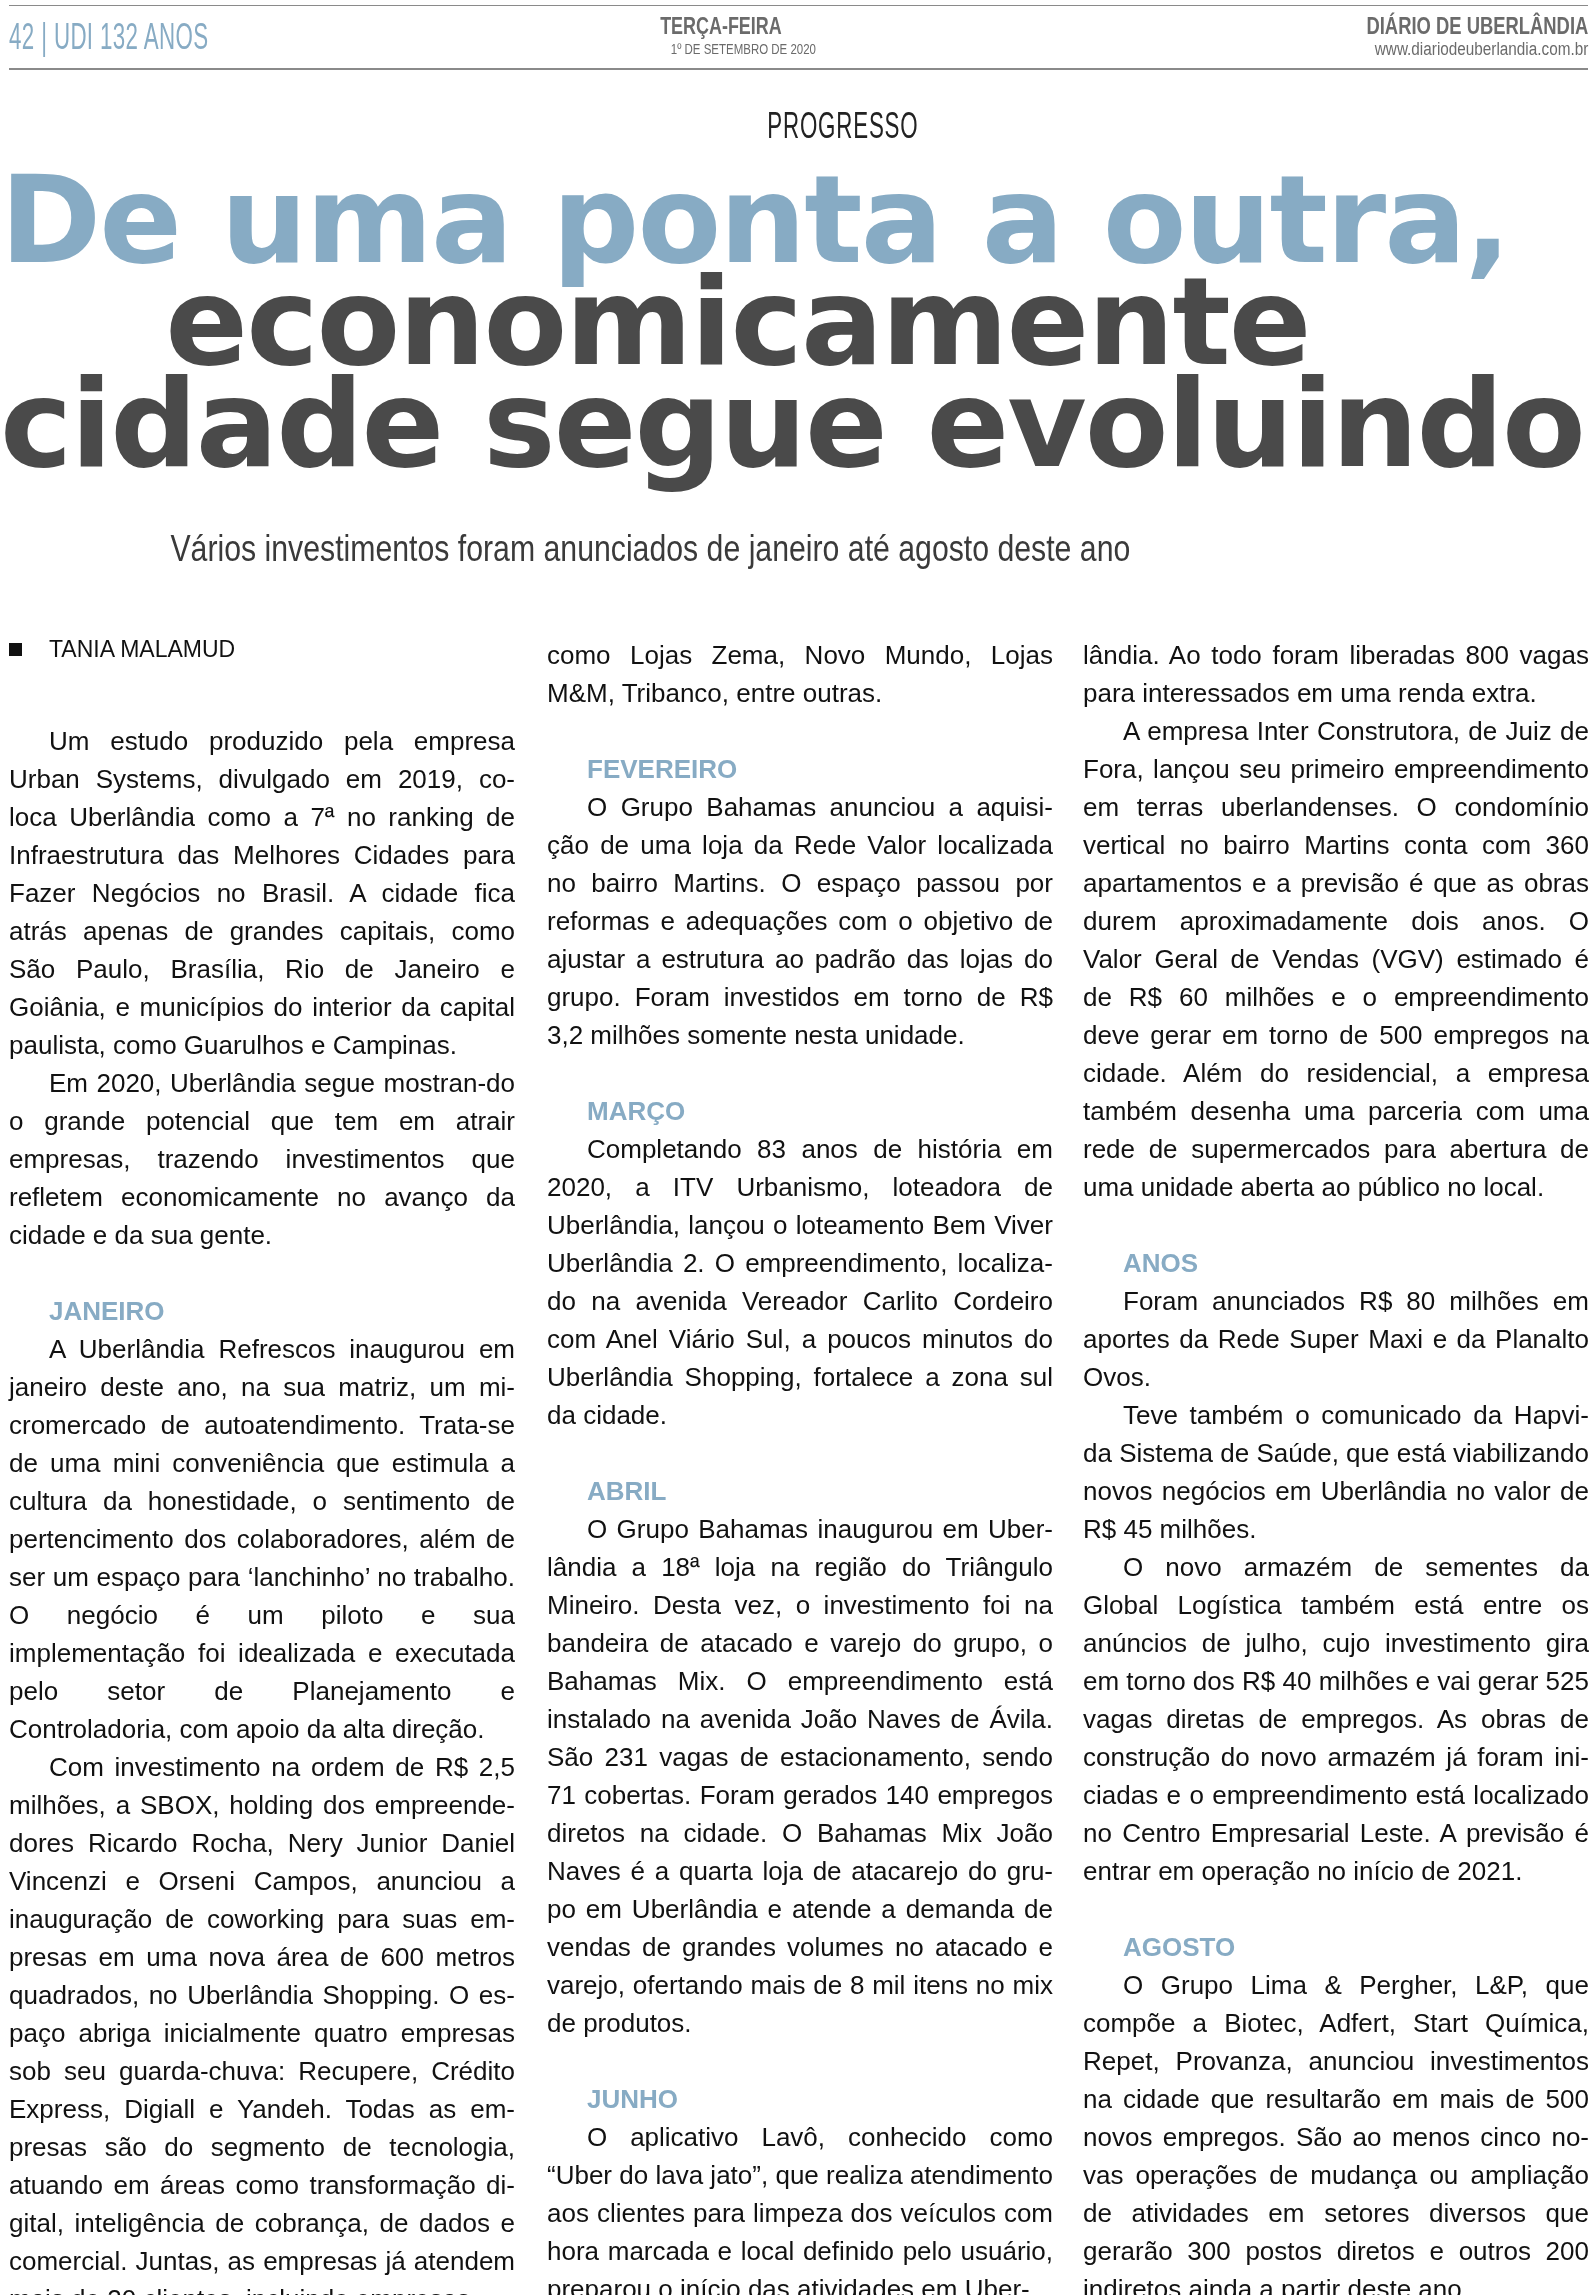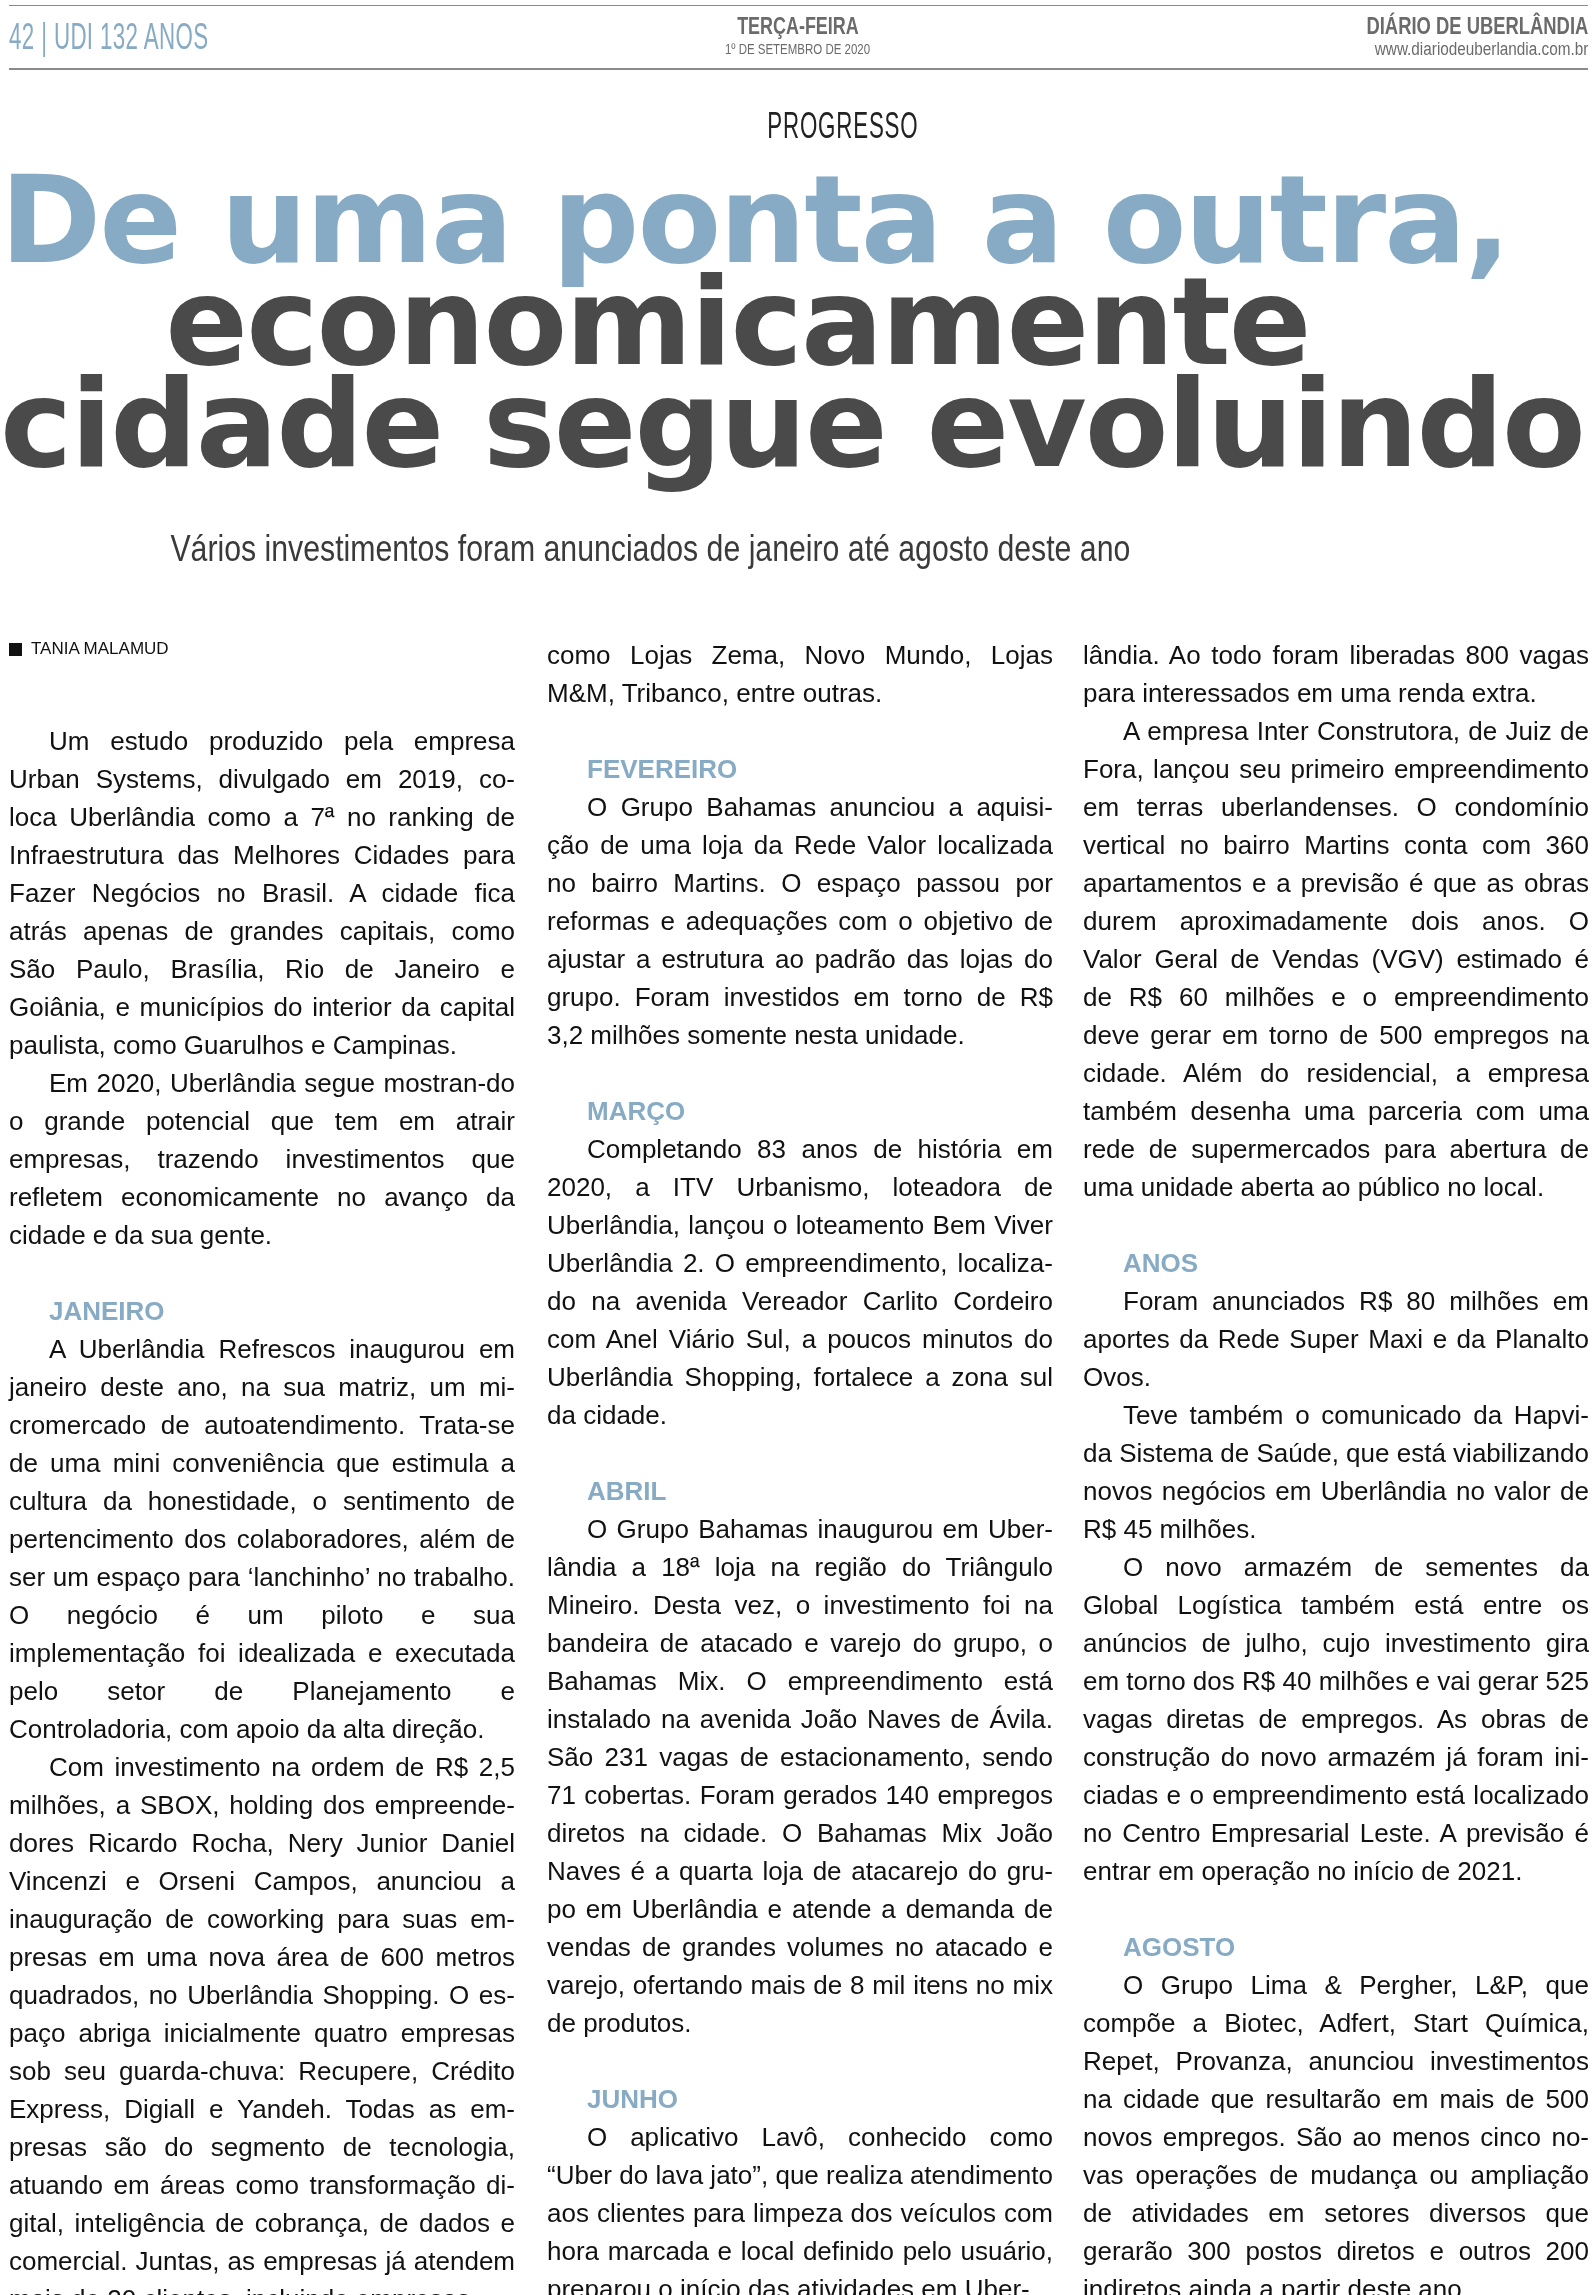--- a/index.html
+++ b/index.html
@@ -10,21 +10,21 @@
   .rule { position: absolute; left: 9px; width: 1579px; height: 1.9px; background: #8a8a8a; }
   .rule.top { top: 4.5px; }
   .rule.bottom { top: 68px; }
   .section-label {
     position: absolute; left: 9px; top: 14px;
     font-family: "Liberation Sans", sans-serif; font-weight: 400;
     font-size: 36px; line-height: 45px; color: #87abc4;
     transform: scaleX(0.62); transform-origin: left center; letter-spacing: 0.6px;
     white-space: nowrap;
   }
-  .date-block { position: absolute; left: 643px; top: 13px; width: 309px; text-align: center; }
+  .date-block { position: absolute; left: 643px; top: 13px; width: 309px; }
   .weekday {
     font-family: "Liberation Sans", sans-serif; font-weight: 700; font-size: 23px; line-height: 27px;
     color: #6b6b6b; display: inline-block; transform: scaleX(0.78); transform-origin: center;
   }
   .fulldate {
     font-family: "Liberation Sans", sans-serif; font-size: 14px; line-height: 16.7px; color: #6b6b6b;
     display: block; transform: scaleX(0.82); transform-origin: center; margin-top: 1.3px;
   }
   .brand-block { position: absolute; right: 9px; top: 13px; text-align: right; }
   .brand {
@@ -61,22 +61,22 @@
   
   .col {
     position: absolute; top: 636px; width: 506px;
     font-family: "Liberation Sans", sans-serif; font-size: 26px; line-height: 38px; color: #111;
     text-align: justify; hyphens: manual;
   }
   .col.c1 { left: 9px; }
   .col.c2 { left: 547px; top: 636px; }
   .col.c3 { left: 1083px; top: 636px; }
   .byline {
-    font-size: 17px; line-height: 26px; color: #111; text-align: left; margin-bottom: 60px;
-    display: flex; align-items: center;
+    font-size: 23px; line-height: 26px; color: #111; text-align: left; margin-bottom: 60px;
+    display: flex; align-items: center; gap: 18px;
   }
   .byline .sq { display: inline-block; width: 13px; height: 13px; background: #111; margin-right: 9px; }
   .col p { margin: 0; text-indent: 40px; }
   .col p.cont { text-indent: 0; }
   .col h3 {
     margin: 38px 0 0 0; padding-left: 40px; font-size: 26px; line-height: 38px;
     font-weight: 700; color: #87abc4;
   }
 </style>
 </head>

